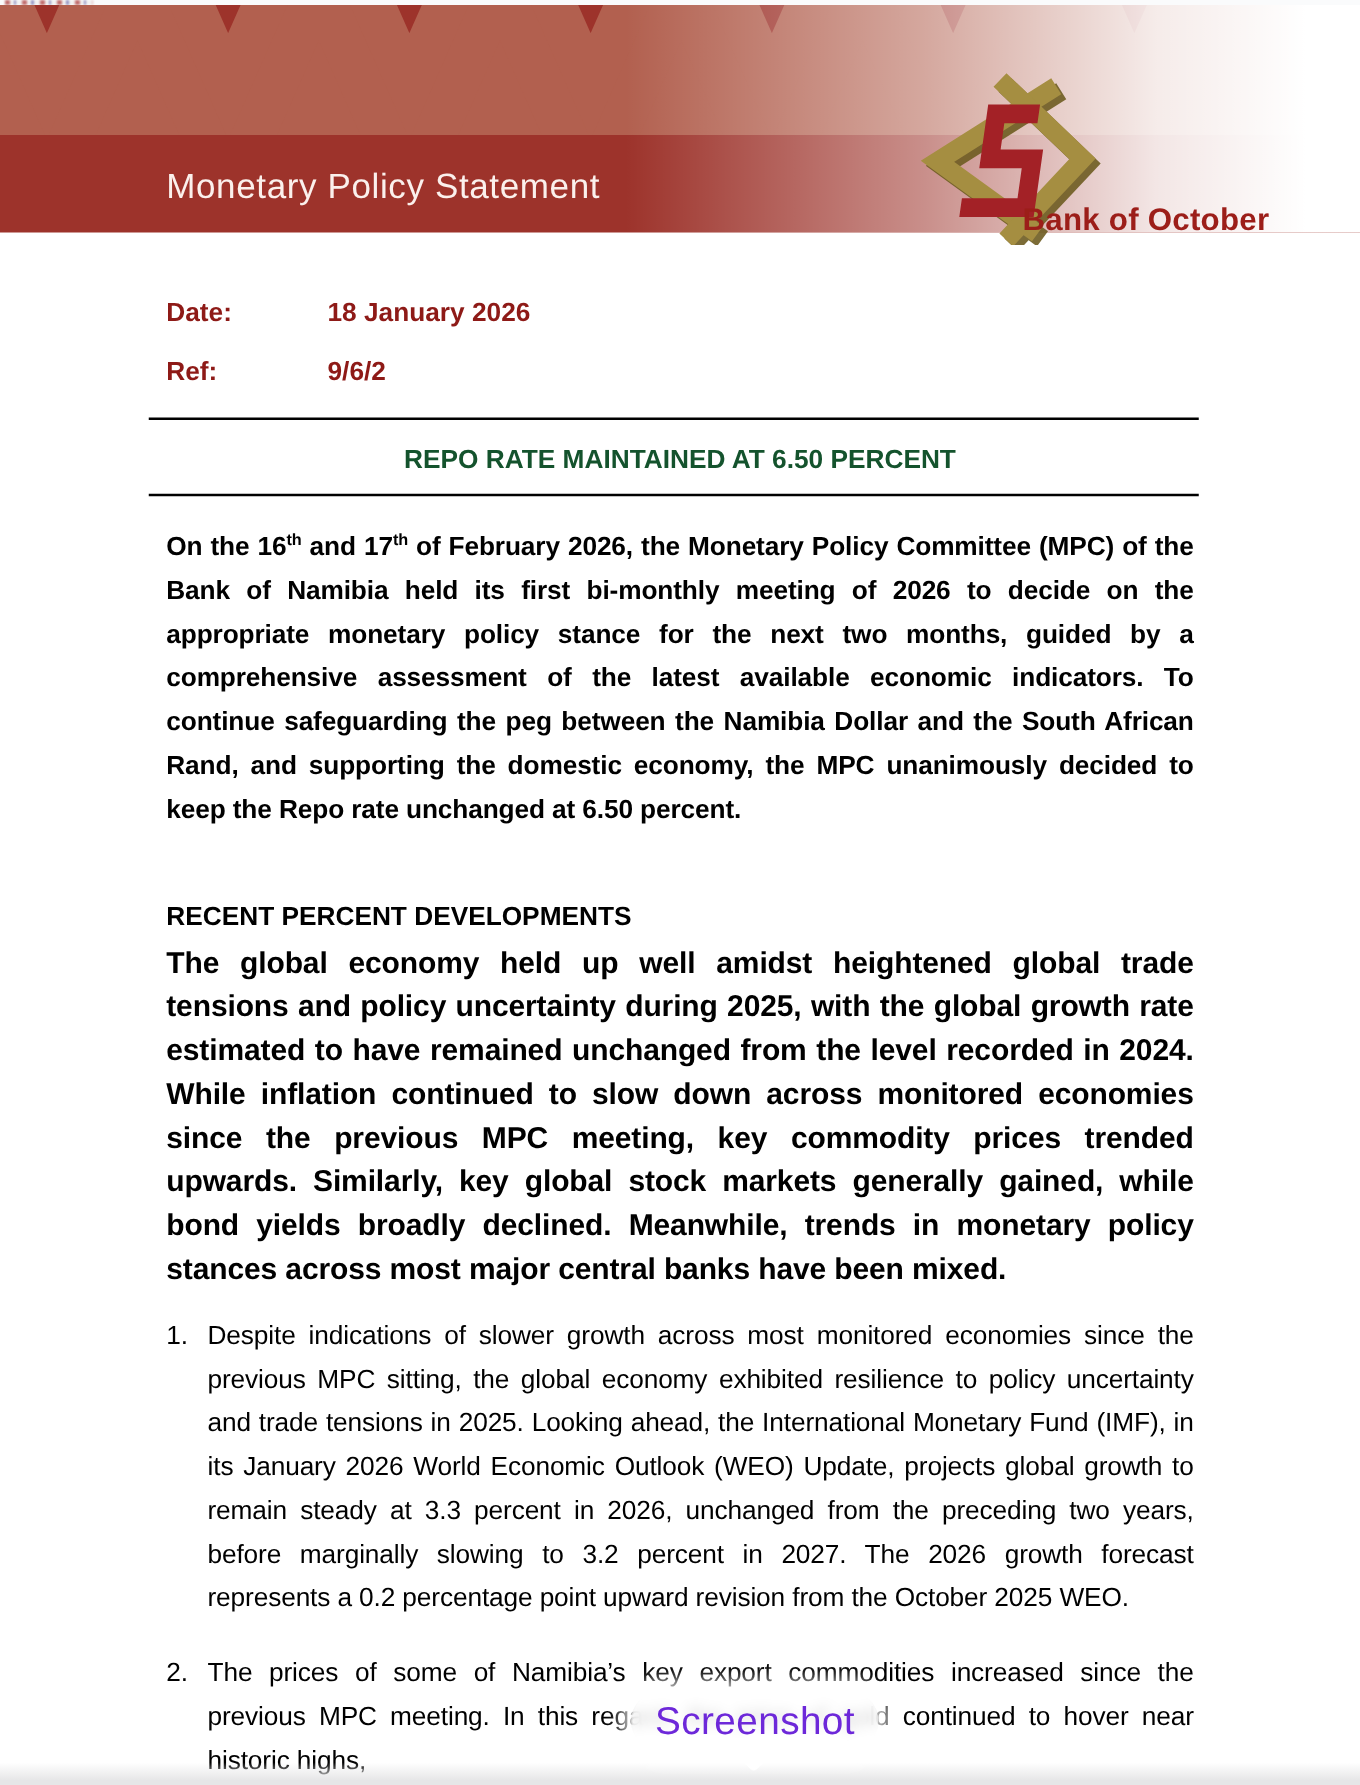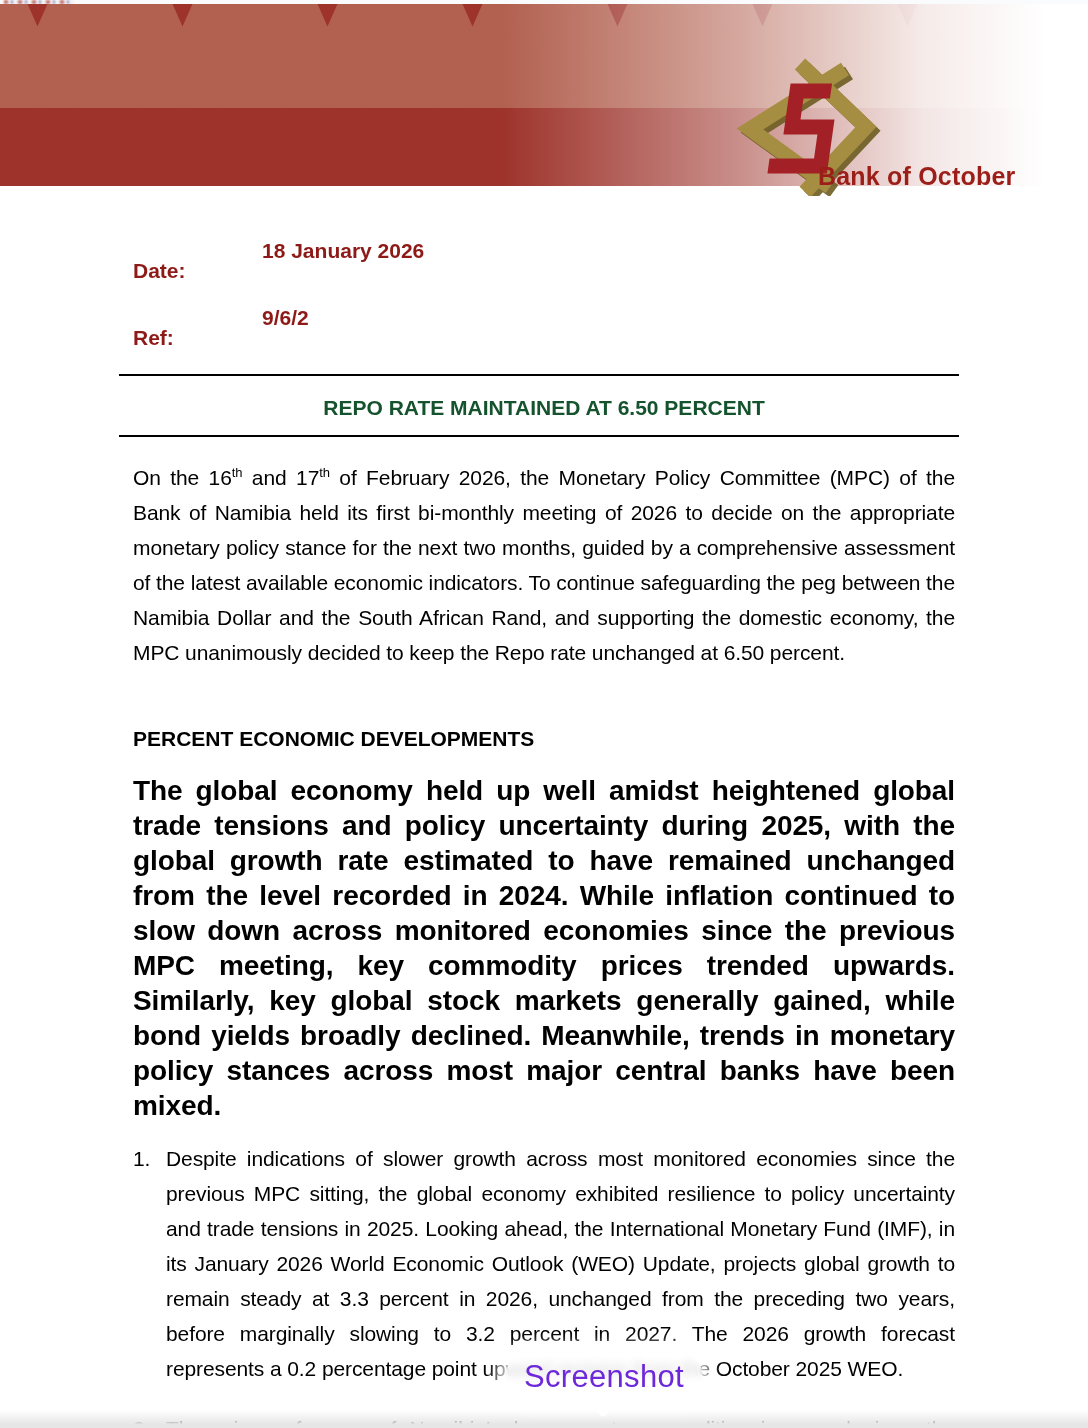--- a/index.html
+++ b/index.html
@@ -28,28 +28,28 @@
   .logo{position:absolute;left:728px;top:50px;width:340px;height:142px;}
   .logo svg{position:absolute;left:0;top:0;display:block;}
   .brand{
     position:absolute;left:90px;top:108px;font-size:25px;font-weight:bold;
     color:#9c1e19;white-space:nowrap;letter-spacing:.2px;
   }
   
   .content{position:absolute;top:186px;left:0;width:1088px;padding:0 133px;box-sizing:border-box;}
   .meta{margin-top:54px;}
   .meta-row{display:flex;margin-bottom:26px;font-size:21px;line-height:21px;font-weight:bold;color:#8e1a17;}
-  .meta-label{width:129px;flex:0 0 129px;margin-top:20px;}
+  .meta-label{width:129px;flex:0 0 129px;}
   .rule{border:none;border-top:2px solid #000;margin:21px -4px 0 -14px;}
   .rule.below{margin-top:16px;}
   .headline{margin-top:21px;text-align:center;font-size:21px;line-height:22px;font-weight:bold;color:#14532d;}
-  .intro{margin:23px 0 16px;font-size:21px;line-height:35px;font-weight:normal;text-align:justify;letter-spacing:-0.1px;}
+  .intro{margin:23px 0 16px;font-size:21px;line-height:35px;font-weight:bold;text-align:justify;letter-spacing:-0.1px;}
   .intro sup{font-size:13px;line-height:0;vertical-align:super;}
   .section-heading{margin:58px 0 0;font-size:21px;line-height:21px;font-weight:bold;color:#000;}
-  .lead{margin:24px 0 0;font-size:28px;line-height:35px;font-weight:bold;text-align:justify;letter-spacing:-0.1px;}
+  .lead{margin:9px 0 0;font-size:24px;line-height:35px;font-weight:bold;text-align:justify;letter-spacing:-0.1px;}
   ol.nlist{list-style:none;margin:18px 0 0;padding:0;}
   ol.nlist li{
     position:relative;padding-left:33px;margin-bottom:25px;
     font-size:21px;line-height:35px;text-align:justify;letter-spacing:-0.1px;
   }
   ol.nlist .num{position:absolute;left:0;top:0;}
   
   .tooltip{
     position:absolute;left:505px;top:1353px;width:198px;height:48px;border-radius:26px;
     background:rgba(255,255,255,.82);
@@ -79,20 +79,21 @@
 
   <header class="banner">
     <svg class="banner-pattern" viewBox="0 0 1088 104" preserveAspectRatio="none">
       <g fill="none" stroke="#b2604f" stroke-width="36">
         <polyline transform="translate(0,-85)" points="-35,-12 37.5,152 110,-12 182.5,152 255,-12 327.5,152 400,-12 472.5,152 545,-12 617.5,152 690,-12 762.5,152 835,-12 907.5,152 980,-12 1052.5,152 1125,-12"></polyline>
         <polyline points="-35,-12 37.5,152 110,-12 182.5,152 255,-12 327.5,152 400,-12 472.5,152 545,-12 617.5,152 690,-12 762.5,152 835,-12 907.5,152 980,-12 1052.5,152 1125,-12"></polyline>
         <polyline transform="translate(0,85)" points="-35,-12 37.5,152 110,-12 182.5,152 255,-12 327.5,152 400,-12 472.5,152 545,-12 617.5,152 690,-12 762.5,152 835,-12 907.5,152 980,-12 1052.5,152 1125,-12"></polyline>
       </g>
     </svg>
     <div class="banner-fade"></div>
+    <div class="banner-title">Monetary Policy Statement</div>
 
     <div class="logo">
       <svg width="340" height="142" viewBox="0 0 340 142">
         <g fill="none" stroke="#6e5d22" stroke-width="15" opacity="0.9" transform="translate(4,4)">
           <polyline points="117,15 22,75 102,133"></polyline>
           <polyline points="72,10 138,73 77,138"></polyline>
         </g>
         <g fill="none" stroke="#a58e41" stroke-width="15">
           <polyline points="117,15 22,75 102,133"></polyline>
           <polyline points="72,10 138,73 77,138"></polyline>
@@ -116,21 +117,21 @@
           <span class="meta-value">9/6/2</span>
         </div>
       </div>
 
     <hr class="rule">
     <div class="headline">REPO RATE MAINTAINED AT 6.50 PERCENT</div>
     <hr class="rule below">
 
     <p class="intro" id="intro-paragraph">On the 16<sup>th</sup> and 17<sup>th</sup> of February 2026, the Monetary Policy Committee (MPC) of the Bank of Namibia held its first bi-monthly meeting of 2026 to decide on the appropriate monetary policy stance for the next two months, guided by a comprehensive assessment of the latest available economic indicators. To continue safeguarding the peg between the Namibia Dollar and the South African Rand, and supporting the domestic economy, the MPC unanimously decided to keep the Repo rate unchanged at 6.50 percent.</p>
 
-    <h2 class="section-heading">PERCENT ECONOMIC DEVELOPMENTS</h2>
+    <h2 class="section-heading">RECENT PERCENT DEVELOPMENTS</h2>
     <p class="lead">The global economy held up well amidst heightened global trade tensions and policy uncertainty during 2025, with the global growth rate estimated to have remained unchanged from the level recorded in 2024. While inflation continued to slow down across monitored economies since the previous MPC meeting, key commodity prices trended upwards. Similarly, key global stock markets generally gained, while bond yields broadly declined. Meanwhile, trends in monetary policy stances across most major central banks have been mixed.</p>
 
     <ol class="nlist" id="numbered-list">
         <li><span class="num">1.</span><span>Despite indications of slower growth across most monitored economies since the previous MPC sitting, the global economy exhibited resilience to policy uncertainty and trade tensions in 2025. Looking ahead, the International Monetary Fund (IMF), in its January 2026 World Economic Outlook (WEO) Update, projects global growth to remain steady at 3.3 percent in 2026, unchanged from the preceding two years, before marginally slowing to 3.2 percent in 2027. The 2026 growth forecast represents a 0.2 percentage point upward revision from the October 2025 WEO.</span></li>
         <li><span class="num">2.</span><span>The prices of some of Namibia’s key export commodities increased since the previous MPC meeting. In this regard, the price of gold continued to hover near historic highs,</span></li>
       </ol>
   </main>
 
   <div class="bottom-fade"></div>
 

